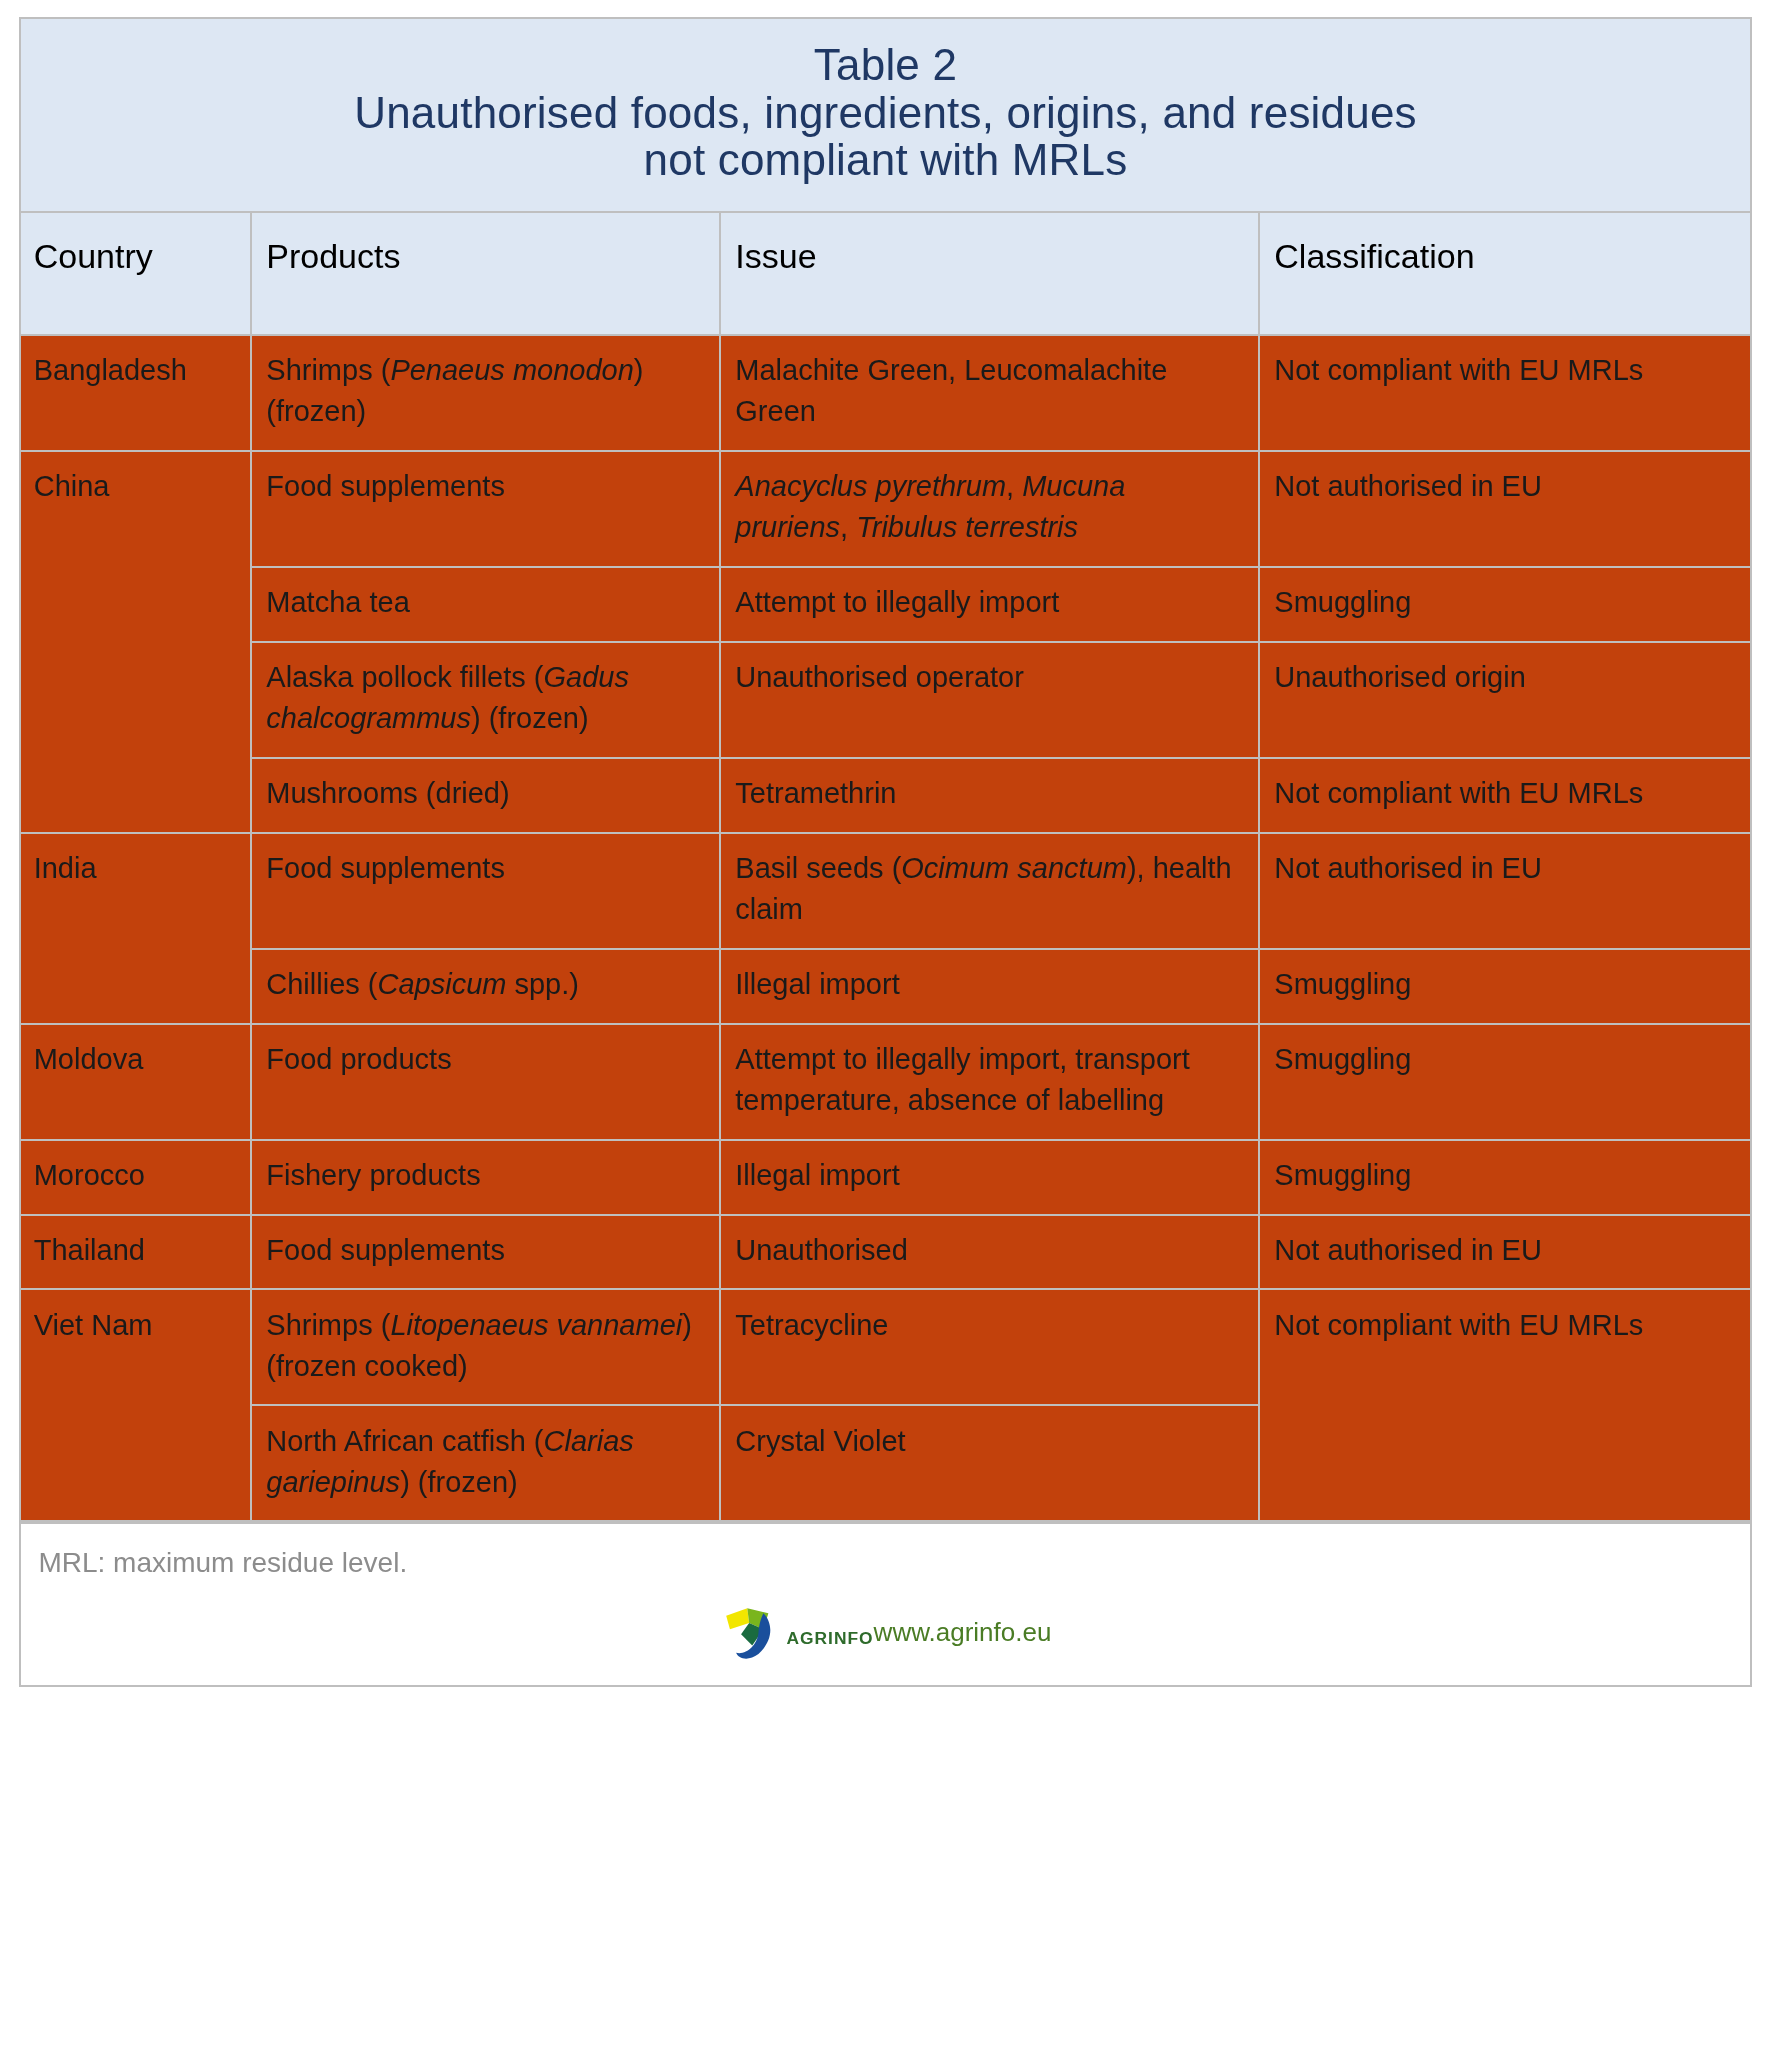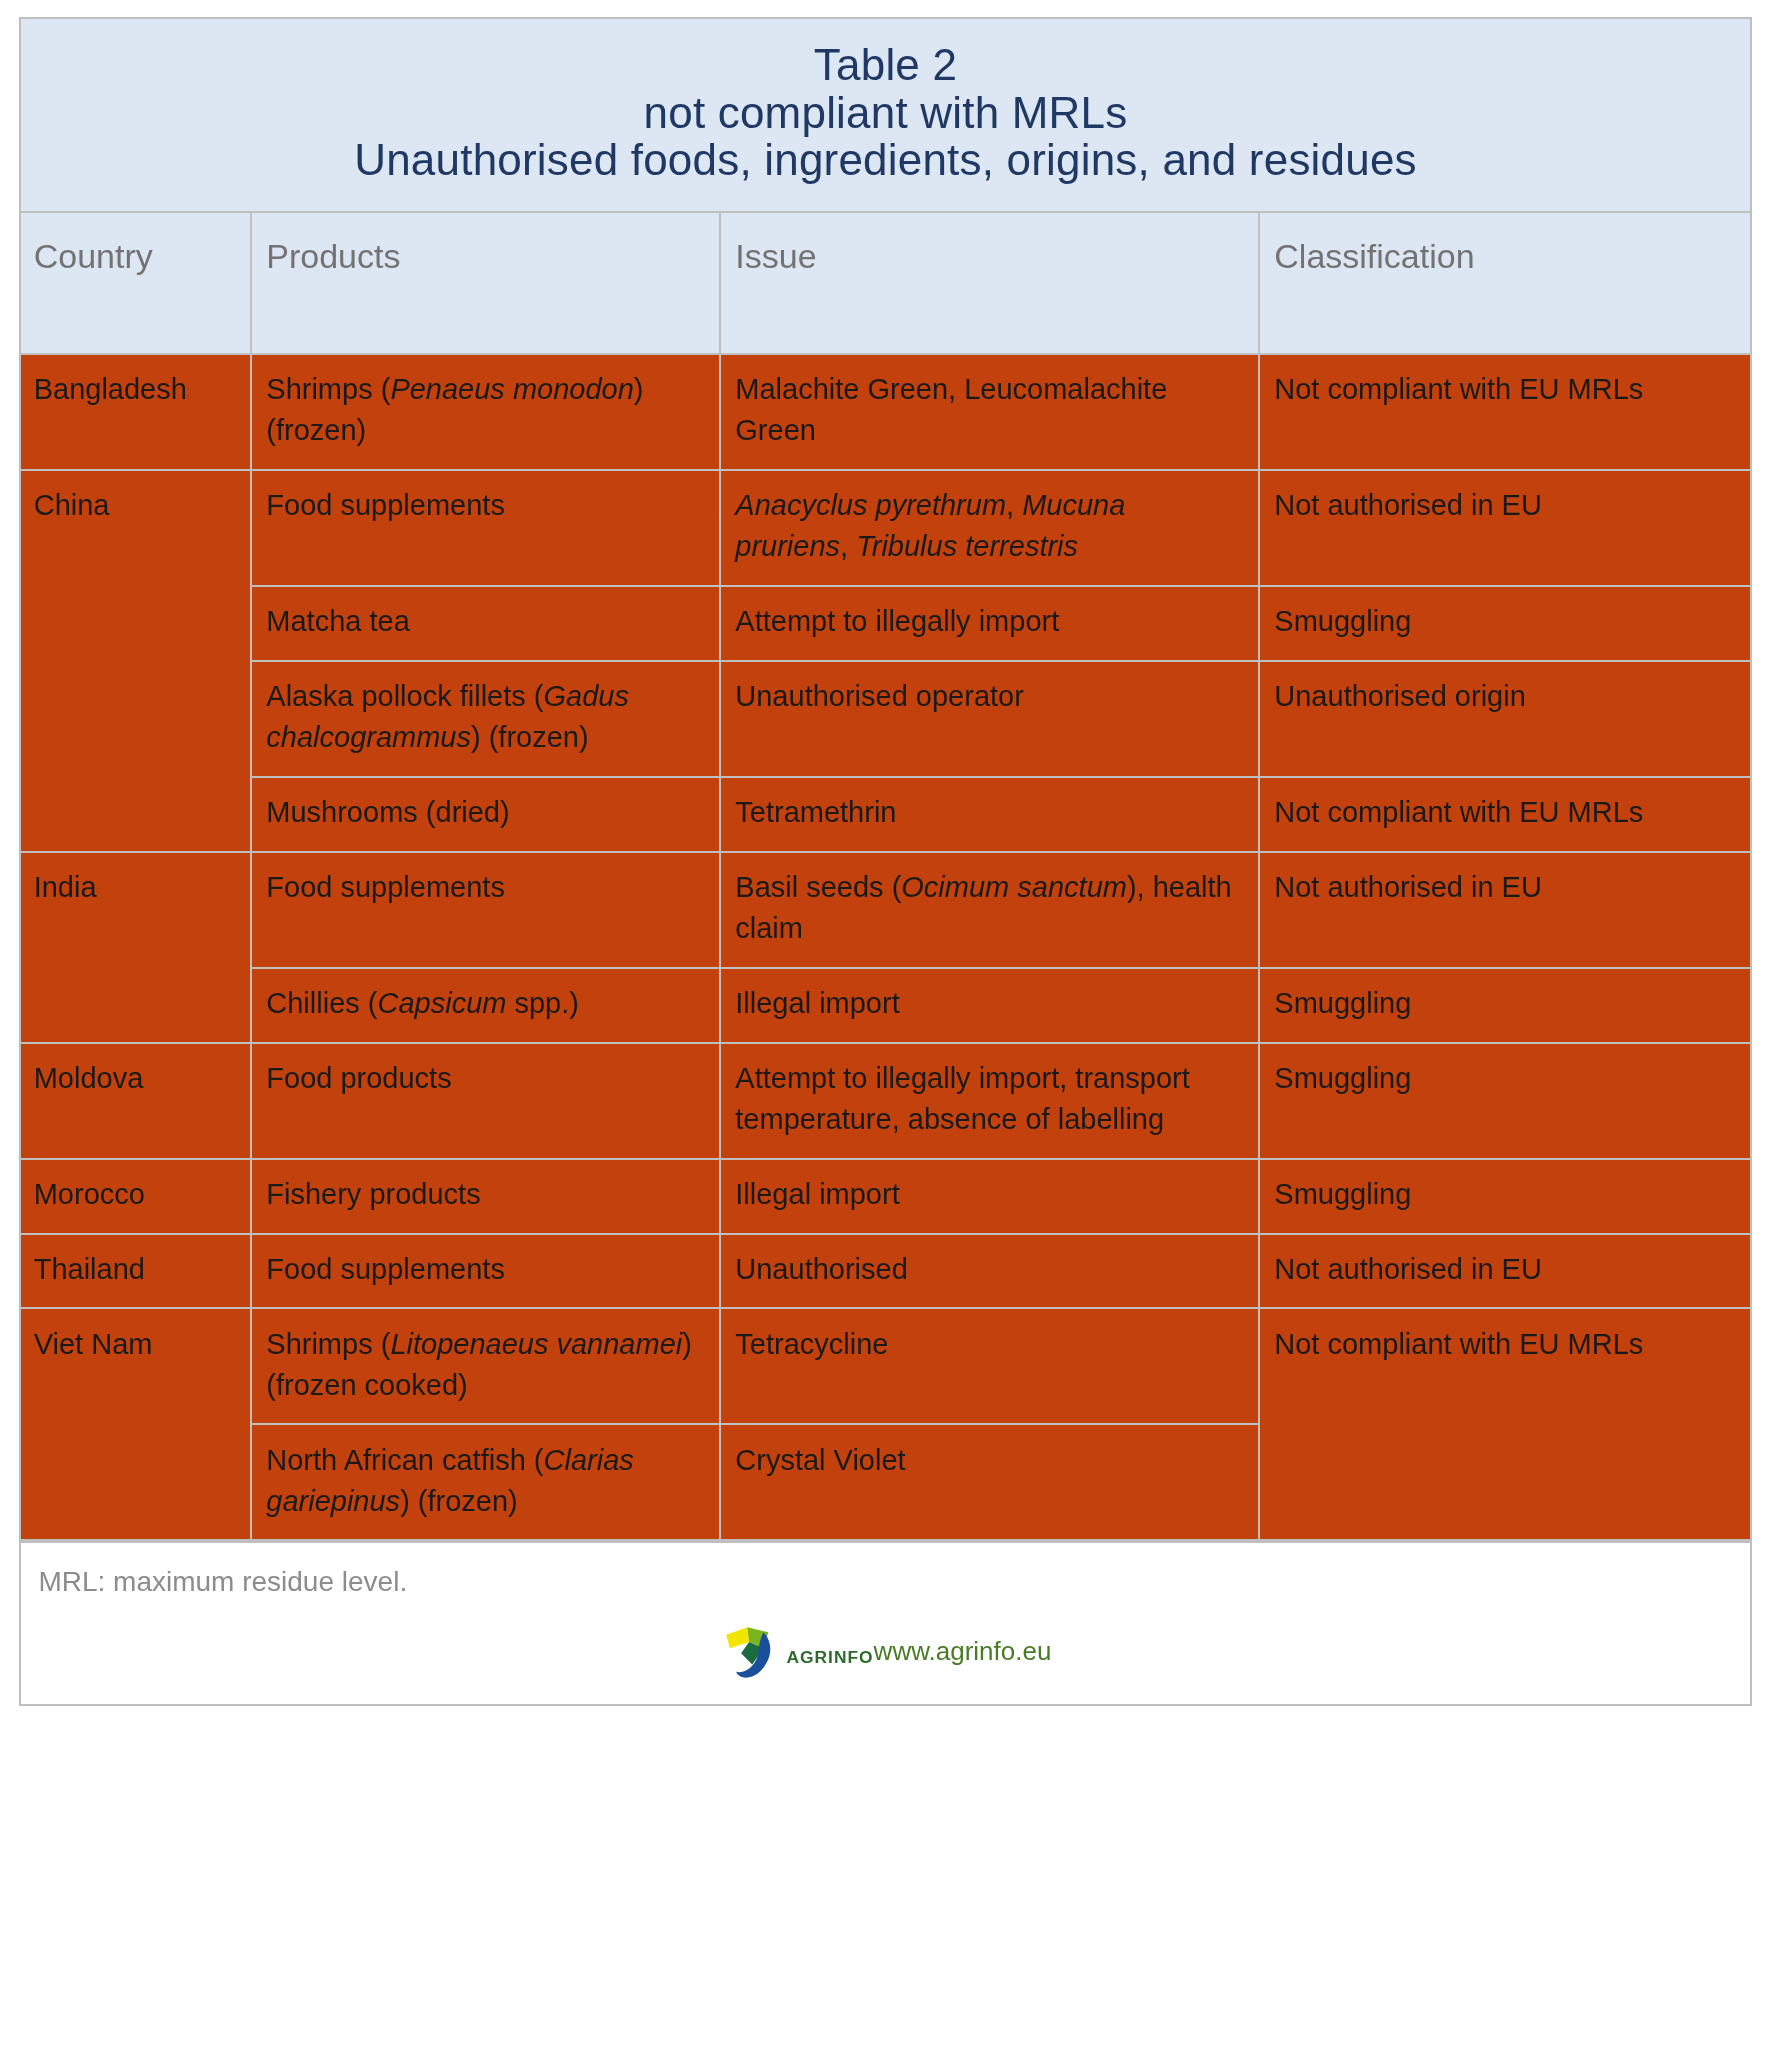--- a/index.html
+++ b/index.html
@@ -60,25 +60,25 @@
 
   table.main th, table.main td {
     border: 2.4px solid #bfbfbf;
     vertical-align: top;
     text-align: left;
     padding: 14.3px 14.3px 17.4px 14.3px;
     box-sizing: border-box;
   }
   table.main th {
     background: #dde7f3;
-    color: #737373;
+    color: #000000;
     font-weight: 400;
     font-size: 34px;
     line-height: 1.25;
-    height: 141px;
+    height: 122px;
     padding-top: 22px;
     padding-bottom: 22px;
   }
   table.main td {
     background: #c2410c;
     color: #1a1a1a;
     font-size: 29px;
     line-height: 1.42;
   }
   table.main td.country {
@@ -134,22 +134,22 @@
   }
 </style>
 </head>
 <body>
 
 <div class="page">
   <div class="table-wrap">
 
     <div class="title-band">
       <div class="title-line">Table 2</div>
+      <div class="title-line sub">Unauthorised foods, ingredients, origins, and residues</div>
       <div class="title-line sub">not compliant with MRLs</div>
-      <div class="title-line sub">Unauthorised foods, ingredients, origins, and residues</div>
     </div>
 
     <table class="main">
       <colgroup>
         <col class="c-country">
           <col class="c-products">
           <col class="c-issue">
           <col class="c-class">
       </colgroup>
       <thead>

